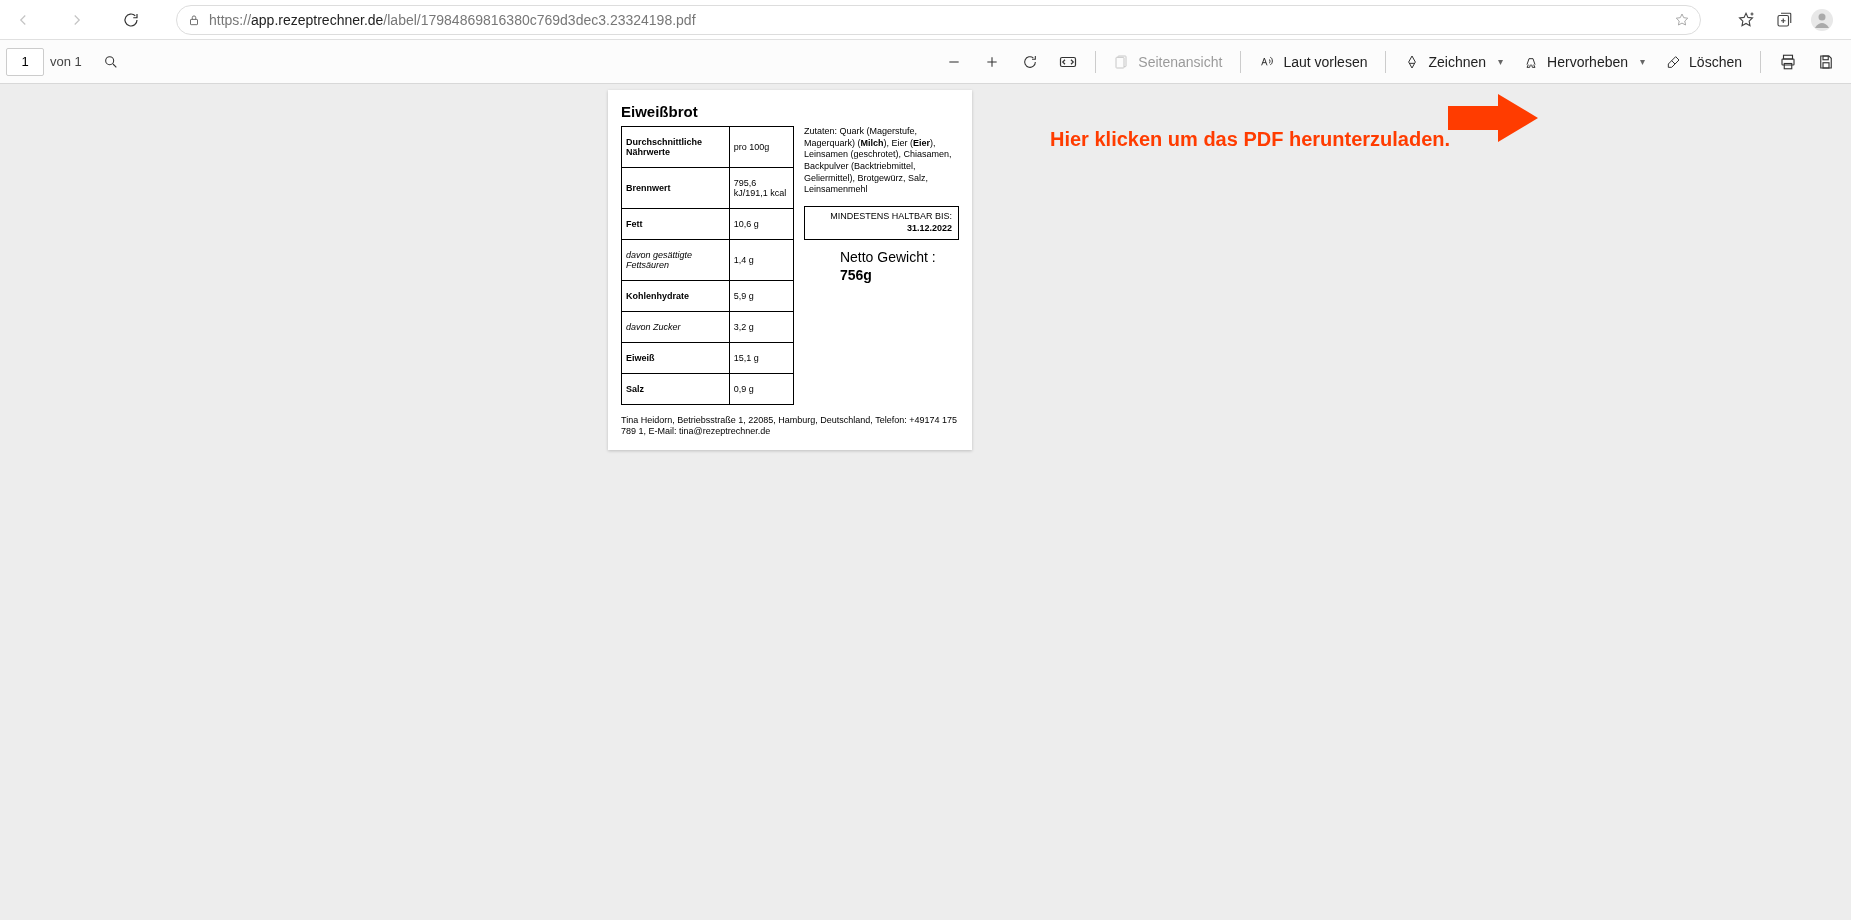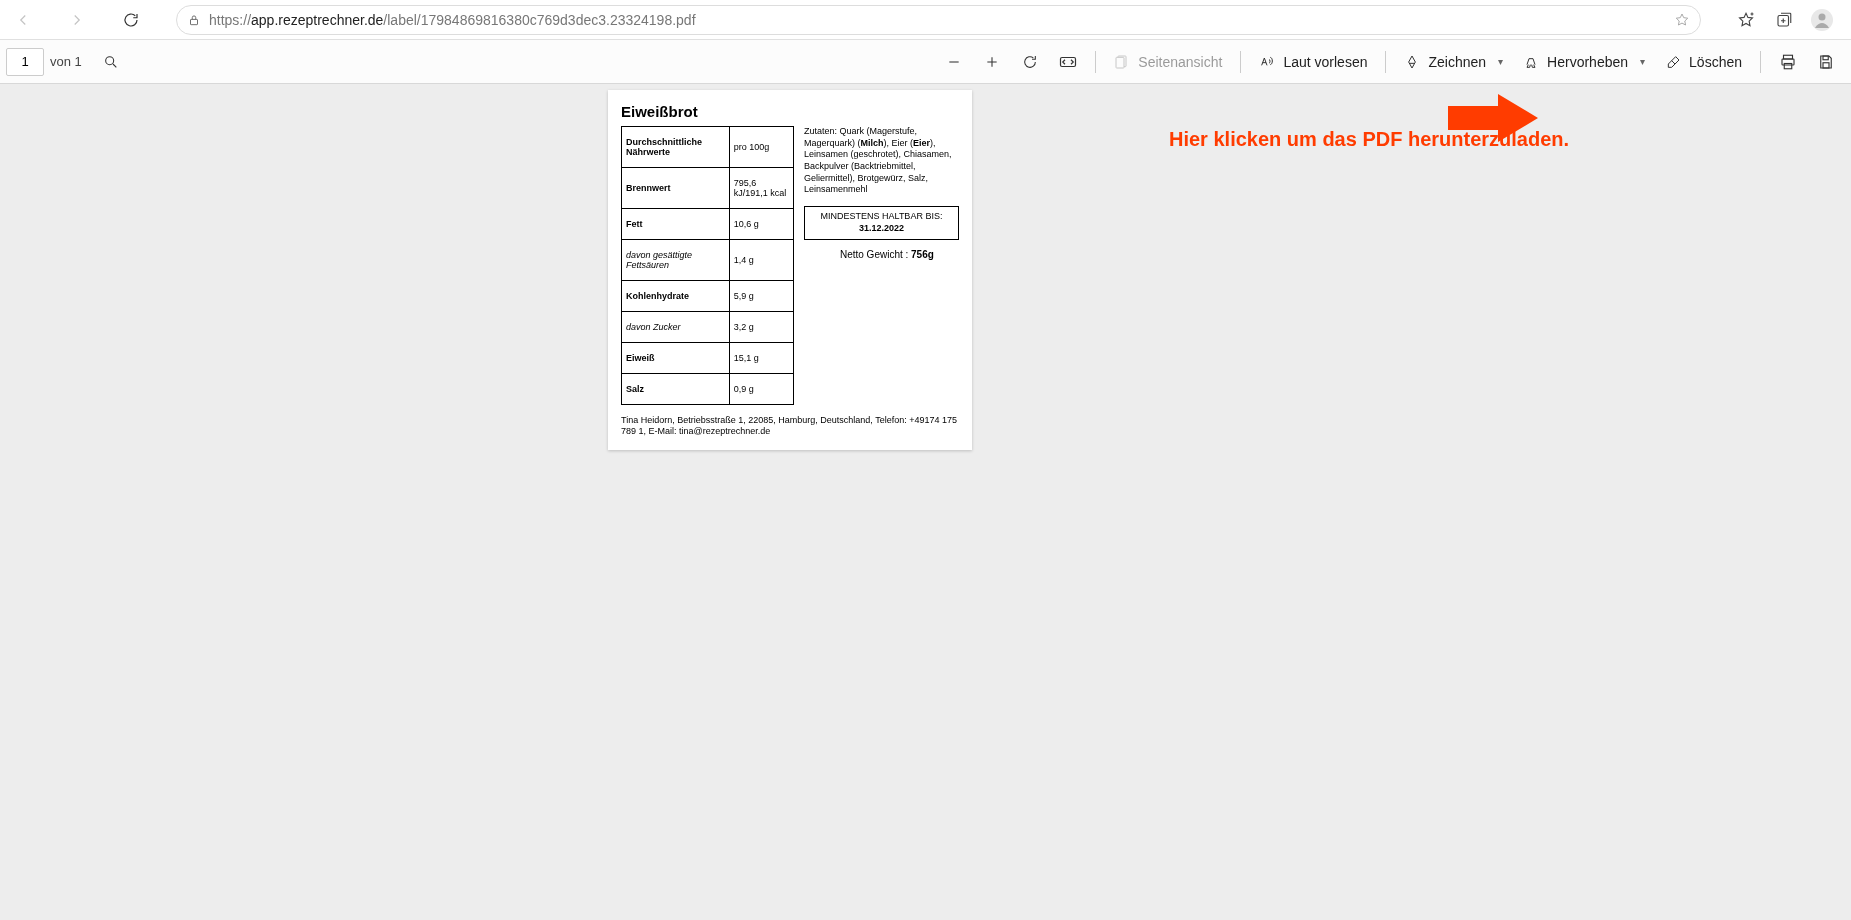--- a/index.html
+++ b/index.html
@@ -35,28 +35,28 @@
     .label-columns { display: flex; gap: 10px; }
     .nutr-table { width: 195px; border-collapse: collapse; border: 1px solid #000; font-size: 9px; }
     .nutr-table td { border: 1px solid #000; padding: 10px 4px; }
     .nutr-table .hdr td { font-weight: bold; }
     .nutr-table .hdr .right { font-weight: normal; }
     .nutr-table td.right { text-align: left; }
     .nutr-table .italic { font-style: italic; }
     .nutr-table .bold { font-weight: bold; }
     
     .ing-col { width: 175px; font-size: 9px; line-height: 1.3; }
-    .best-before { border: 1px solid #000; padding: 4px 12px; margin-top: 10px; font-size: 9px; text-align: center; }
-    .net-weight { font-size: 10px; margin-top: 8px; padding-left: 36px; }
+    .best-before { border: 1px solid #000; padding: 4px 6px; margin-top: 10px; font-size: 9px; text-align: right; }
+    .net-weight { font-size: 14px; margin-top: 8px; padding-left: 36px; }
     
     .footer { font-size: 9px; margin-top: 10px; line-height: 1.2; }
     
     
     .annot-arrow { position: absolute; top: 10px; left: 1448px; }
-    .annot-text { position: absolute; top: 44px; left: 1169px; color: #ff3c00; font-weight: bold; font-size: 20px; white-space: nowrap; }
+    .annot-text { position: absolute; top: 44px; left: 1050px; color: #ff3c00; font-weight: bold; font-size: 20px; white-space: nowrap; }
     
     svg { display: block; }
   </style>
 </head>
 <body>
 
 <div class="browser-bar">
   <div class="nav-btn disabled">
     <svg width="18" height="18" viewBox="0 0 24 24" fill="none" stroke="#555" stroke-width="1.6">
         <path d="M15 6l-6 6 6 6"></path>

